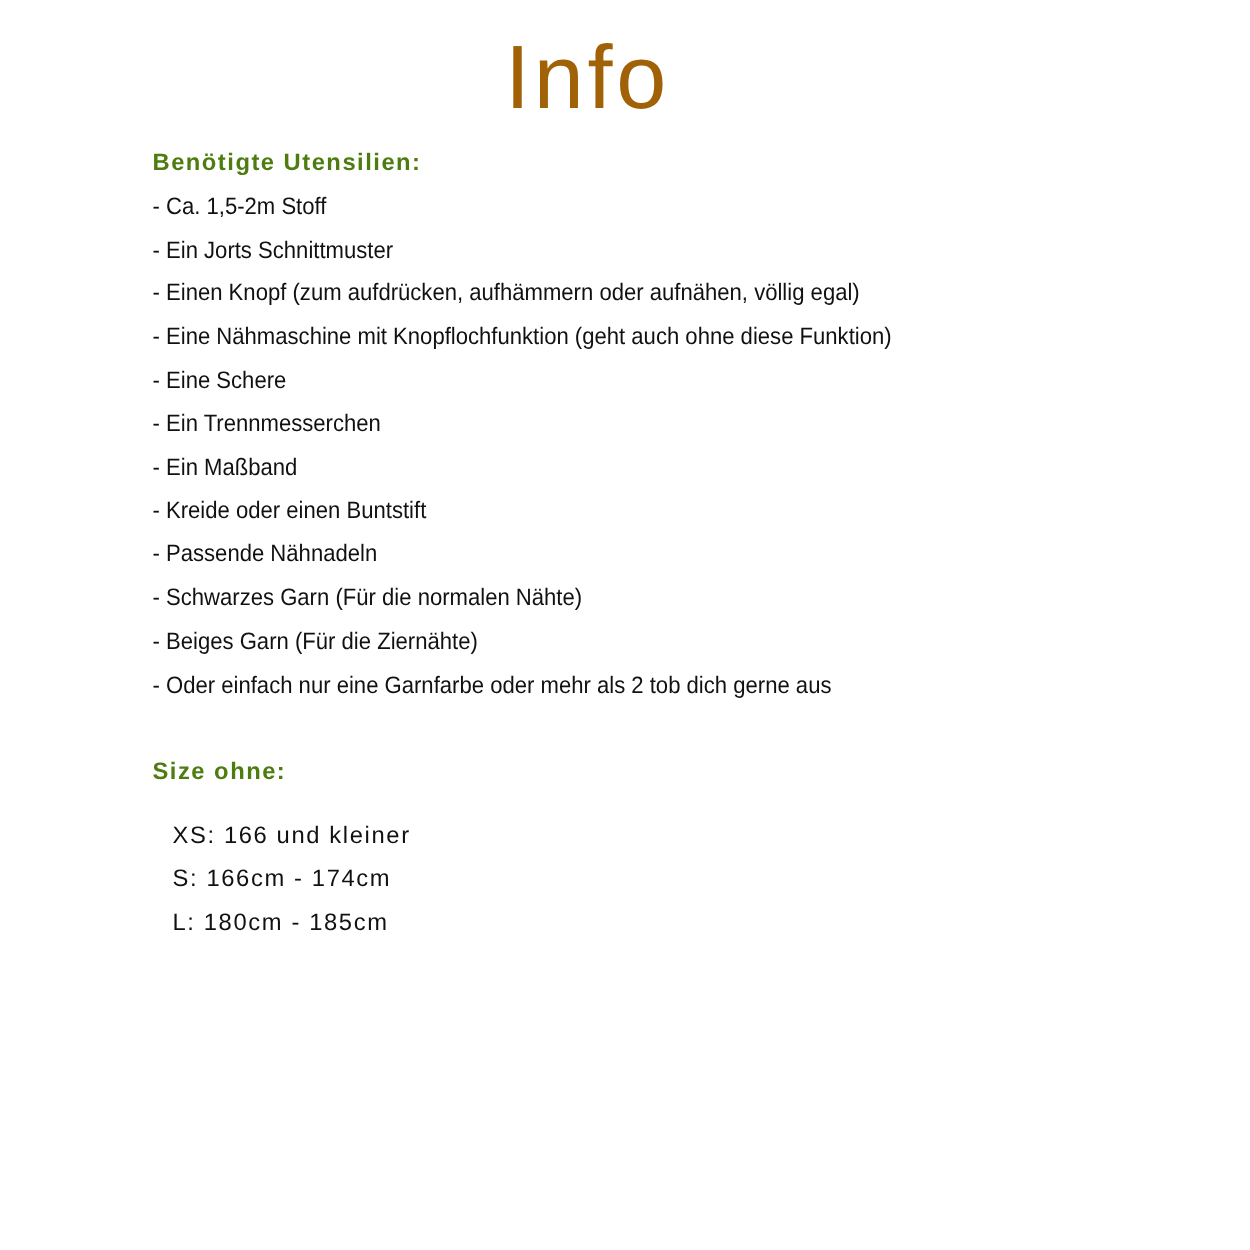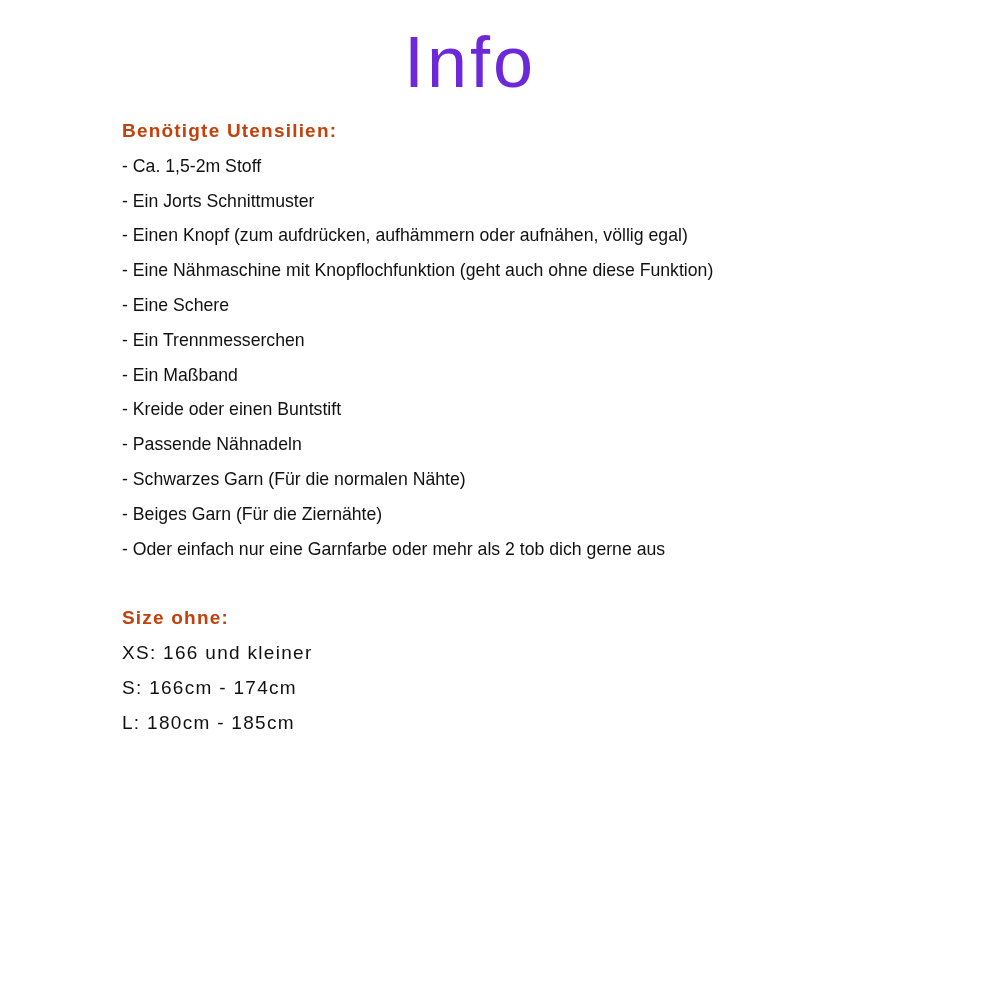--- a/index.html
+++ b/index.html
@@ -19,38 +19,38 @@
       position: absolute;
       top: 22px;
       left: 0;
       width: 940px;
       text-align: center;
       font-family: "Liberation Sans", sans-serif;
       font-size: 72px;
       line-height: 80px;
       font-weight: 400;
       letter-spacing: 3px;
-      color: #6d28d9;
+      color: #a16207;
       margin: 0;
     }
     .content {
       position: absolute;
       left: 122px;
       top: 114px;
       width: 820px;
     }
     .heading {
       font-family: "Liberation Sans", sans-serif;
       font-size: 19px;
       font-weight: 700;
       letter-spacing: 1.2px;
       line-height: 34.8px;
       height: 34.8px;
       margin: 0;
-      color: #c2410c;
+      color: #4d7c0f;
       white-space: nowrap;
     }
     .list {
       list-style: none;
       margin: 0;
       padding: 0;
     }
     .list-item {
       font-family: "Liberation Sans", sans-serif;
       font-size: 19px;
@@ -59,21 +59,21 @@
       transform: scaleX(0.93);
       transform-origin: left center;
       white-space: nowrap;
       color: #111111;
     }
     .spacer {
       height: 34.8px;
     }
     .size-list {
       list-style: none;
-      margin: 0;
+      margin: 16px;
       padding: 0;
     }
     .size-item {
       font-family: "Liberation Sans", sans-serif;
       font-size: 19px;
       line-height: 34.8px;
       height: 34.8px;
       letter-spacing: 1.3px;
       white-space: nowrap;
       color: #111111;

